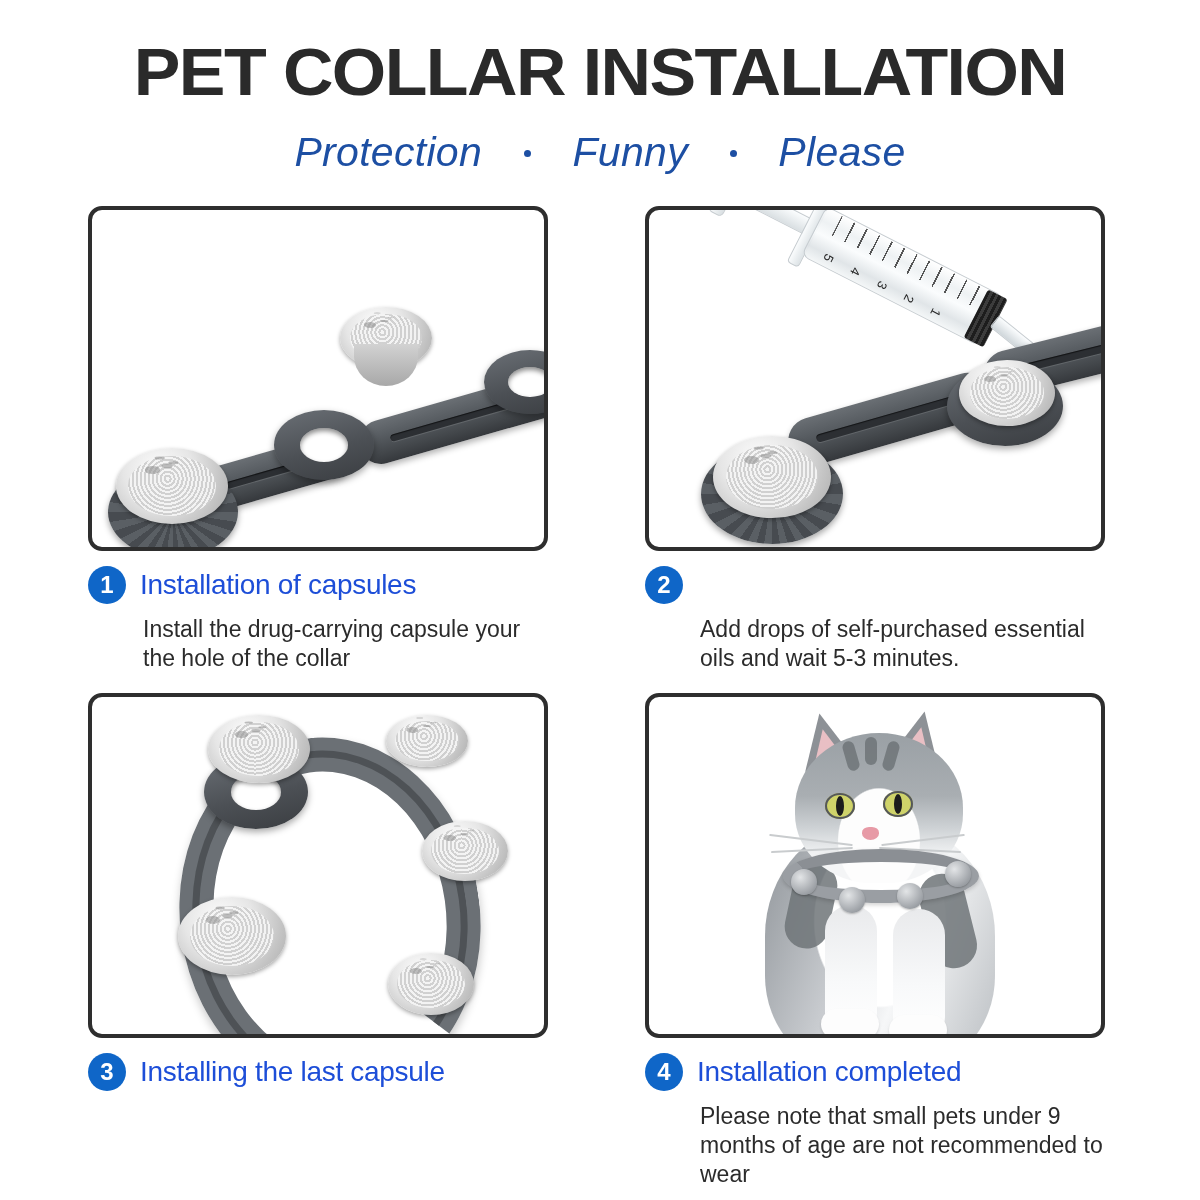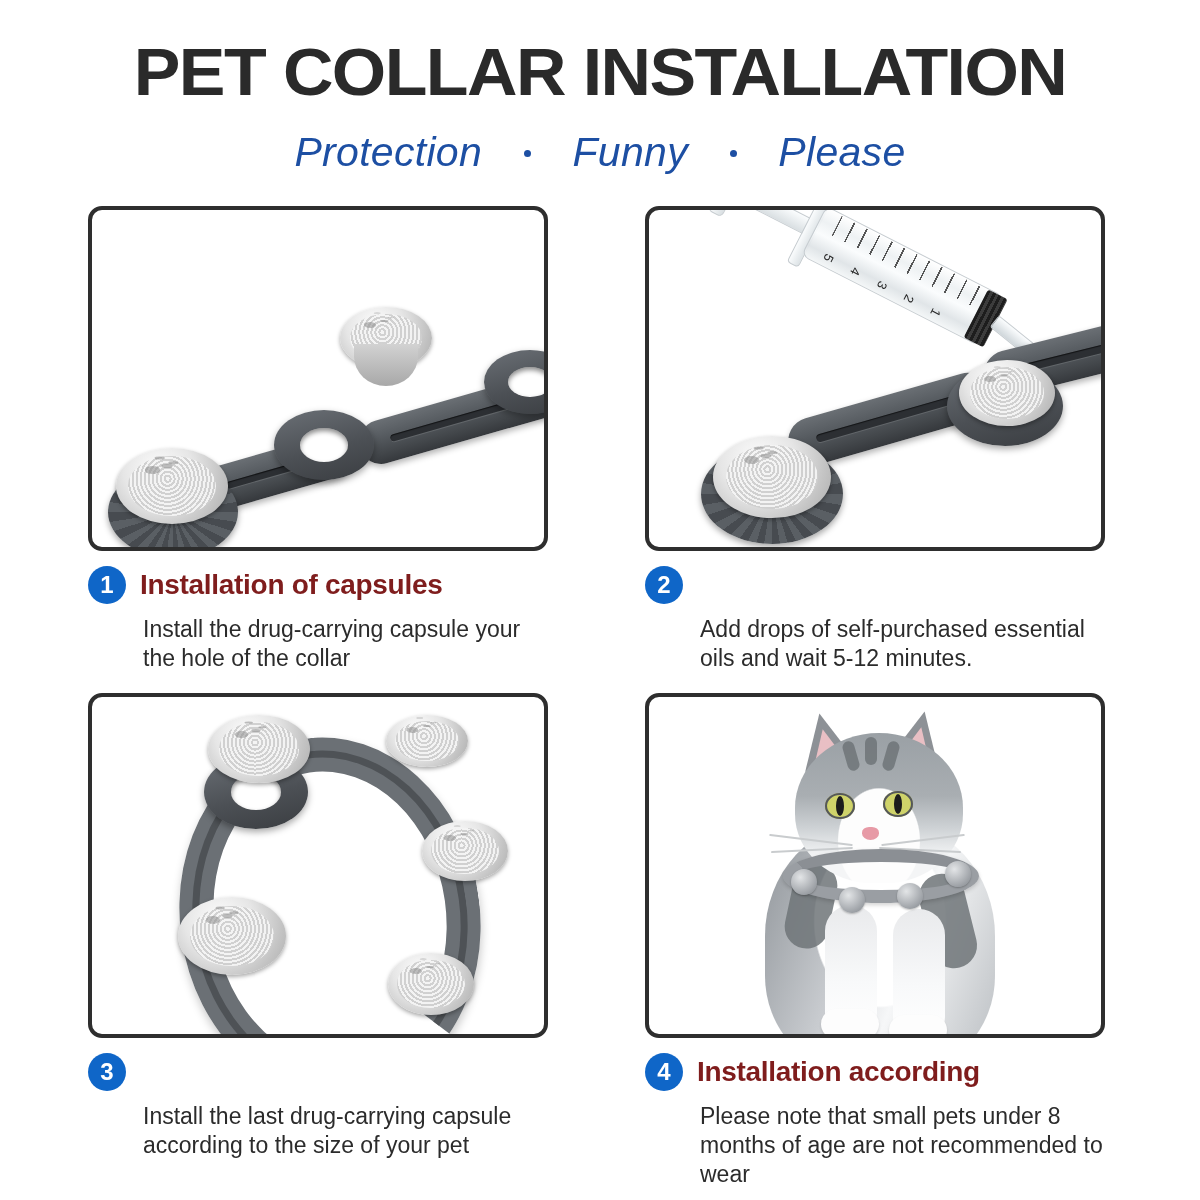--- a/index.html
+++ b/index.html
@@ -97,22 +97,22 @@
     color: #ffffff;
     font-size: 24px;
     font-weight: 700;
     display: flex;
     align-items: center;
     justify-content: center;
     line-height: 1;
   }
   .cap-title {
     font-size: 28px;
-    font-weight: 700;
-    color: #7f1d1d;
+    font-weight: 400;
+    color: #1d4ed8;
     letter-spacing: -0.3px;
     white-space: nowrap;
   }
   .cap-body {
     margin-top: 10px;
     margin-left: 55px;
     font-size: 23px;
     line-height: 29px;
     color: #2b2b2b;
     font-weight: 400;
@@ -470,21 +470,21 @@
         <div class="badge">1</div>
         <div class="cap-title">Installation of capsules</div>
       </div>
       <div class="cap-body">Install the drug-carrying capsule your the hole of the collar</div>
     </div>
 
     <div class="caption">
       <div class="cap-head">
         <div class="badge">2</div>
       </div>
-      <div class="cap-body">Add drops of self-purchased essential oils and wait 5-12 minutes.</div>
+      <div class="cap-body">Add drops of self-purchased essential oils and wait 5-3 minutes.</div>
     </div>
 
     <div class="panel">
       <div class="scene">
 
         <div style="position:absolute; left:88px; top:40px; width:300px; height:360px;
                     border-radius:50%;
                     border:34px solid #6b7075;
                     border-bottom-color:transparent;
                     transform:rotate(-8deg);
@@ -557,26 +557,26 @@
           <div class="worn-bead" style="left:190px; top:190px;"></div>
           <div class="worn-bead" style="left:248px; top:186px;"></div>
           <div class="worn-bead" style="left:296px; top:164px;"></div>
         </div>
       </div>
     </div>
 
     <div class="caption">
       <div class="cap-head">
         <div class="badge">3</div>
-      </div>
-      <div class="cap-body">Install the last drug-carrying capsule according to the size of your pet</div>
+        <div class="cap-title">Installing the last capsule</div>
+      </div>
     </div>
 
     <div class="caption">
       <div class="cap-head">
         <div class="badge">4</div>
-        <div class="cap-title">Installation according</div>
-      </div>
-      <div class="cap-body">Please note that small pets under 8 months of age are not recommended to wear</div>
+        <div class="cap-title">Installation completed</div>
+      </div>
+      <div class="cap-body">Please note that small pets under 9 months of age are not recommended to wear</div>
     </div>
 
   </div>
 </div>
 
 </body></html>

